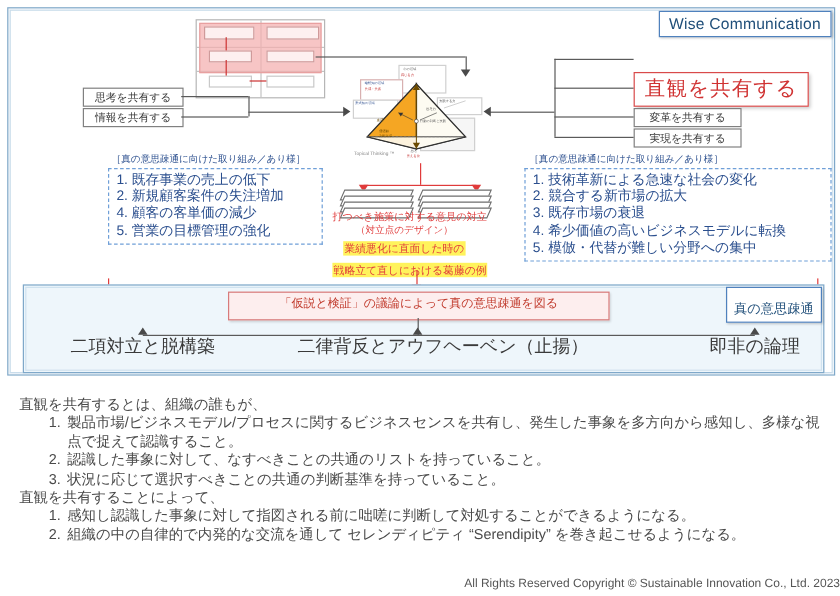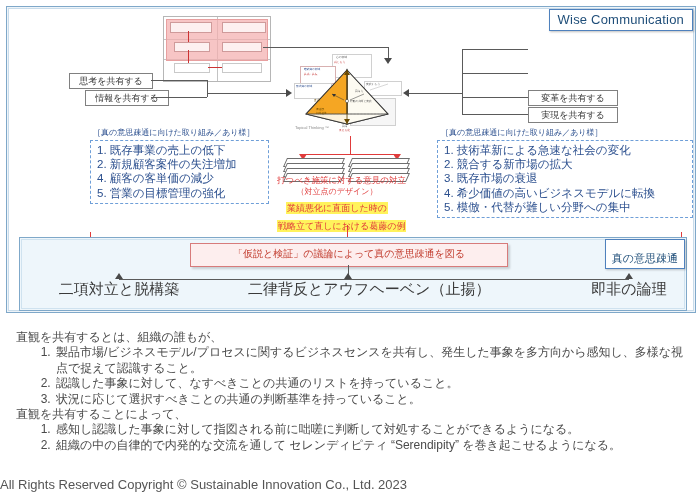--- a/index.html
+++ b/index.html
@@ -137,21 +137,21 @@
   #body-text{
     position:absolute;left:16px;top:330px;width:670px;
     font-size:12px;line-height:15.4px;color:#4a4a4a;
   }
   #body-text .lead{margin:0 0 0 0;}
   #body-text ol{margin:0 0 0 0;padding-left:38px;}
   #body-text ol li{margin:0;padding-left:2px;}
   
   #footer{
     position:absolute;left:0;right:0;bottom:5px;
-    text-align:left;font-size:13px;color:#555;
+    text-align:right;font-size:10px;color:#555;
   }
 </style>
 </head>
 <body>
 
 <div id="diagram-frame">
 
   <div id="wise-title">Wise Communication</div>
 
   <div id="thumb-matrix">
@@ -170,30 +170,33 @@
     <div class="tm-ar" style="left:44px;top:50px;width:14px;height:1px;"></div>
   </div>
 
   <div class="ln ln-h" style="left:256px;top:40px;width:125px;"></div>
   <div class="ln ln-v" style="left:381px;top:40px;height:13px;"></div>
   <div class="ar-d" style="left:377px;top:51px;"></div>
 
   <div class="pbox" style="left:62px;top:66px;width:82px;height:14px;">
     <span>思考を共有する</span>
   </div>
-  <div class="pbox" style="left:62px;top:83px;width:82px;height:14px;margin-left:16px;">
+  <div class="pbox" style="left:62px;top:83px;width:82px;height:14px;">
     <span>情報を共有する</span>
   </div>
 
   <div class="ln ln-h" style="left:144px;top:73px;width:56px;"></div>
   <div class="ln ln-h" style="left:144px;top:90px;width:56px;"></div>
   <div class="ln ln-v" style="left:200px;top:73px;height:17px;"></div>
   <div class="ln ln-h" style="left:200px;top:86px;width:80px;"></div>
   <div class="ar-r" style="left:279px;top:82px;"></div>
 
+  <div id="chokkan-box">
+    <span>直観を共有する</span>
+  </div>
   <div class="pbox" style="left:521px;top:83px;width:88px;height:14px;">
     <span>変革を共有する</span>
   </div>
   <div class="pbox" style="left:521px;top:100px;width:88px;height:14px;">
     <span>実現を共有する</span>
   </div>
 
   <div class="ln ln-v" style="left:455px;top:42px;height:65px;"></div>
   <div class="ln ln-h" style="left:455px;top:42px;width:66px;"></div>
   <div class="ln ln-h" style="left:455px;top:66px;width:66px;"></div>

